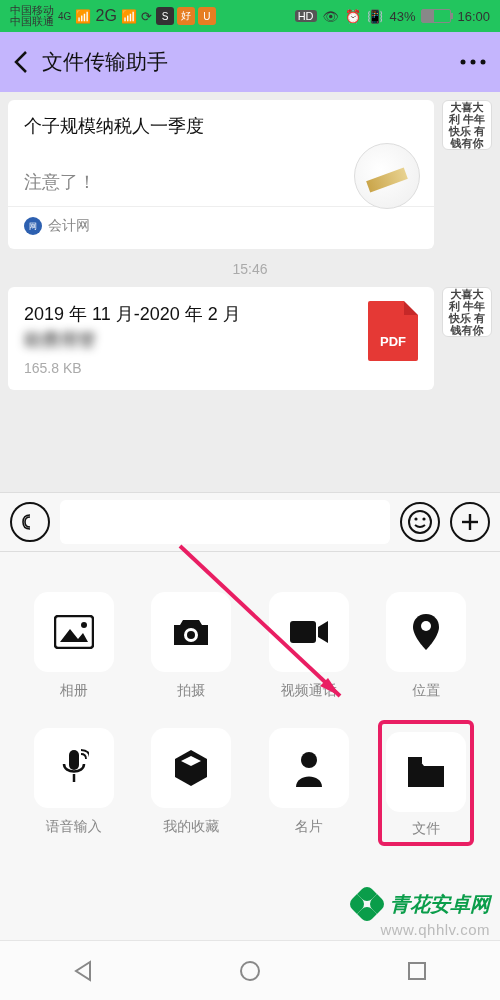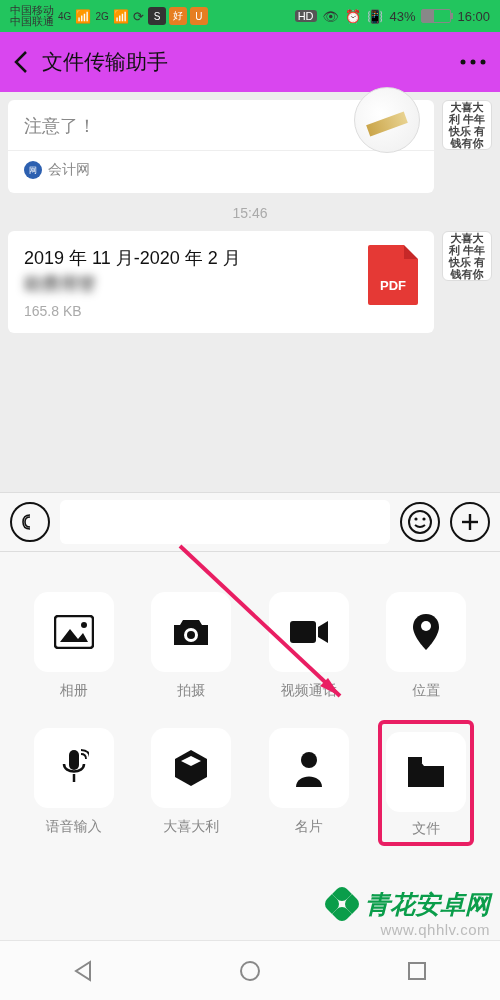--- a/index.html
+++ b/index.html
@@ -10,21 +10,21 @@
   .status-left .carriers { display: flex; flex-direction: column; line-height: 1; font-size: 11px; }
   .status-right { display: flex; align-items: center; gap: 6px; }
   .status-icons { display: flex; gap: 3px; }
   .app-badge { width: 18px; height: 18px; border-radius: 3px; background: #333; color: #fff; display: flex; align-items: center; justify-content: center; font-size: 10px; }
   .app-badge.orange { background: #e67e22; }
   .hd-badge { background:#555; color:#fff; border-radius:3px; padding:0 3px; font-size:11px; }
   .battery { width: 30px; height: 14px; border: 1px solid #888; border-radius: 2px; position: relative; }
   .battery::after { content:""; position:absolute; right:-3px; top:3px; width:2px; height:6px; background:#888; }
   .battery-level { height:100%; background:#888; width:43%; }
 
-  .header { height: 60px; display: flex; align-items: center; padding: 0 12px; justify-content: space-between; background: #d946ef; }
+  .header { height: 60px; display: flex; align-items: center; padding: 0 12px; justify-content: space-between; background: #c4b5fd; }
   .header-left { display: flex; align-items: center; gap: 10px; }
   .header-title { font-size: 21px; font-weight: 500; color: #111; }
   .back-chevron svg, .more-dots svg { display: block; }
 
   .chat-area { padding: 8px 8px; }
   .msg-row { display: flex; gap: 8px; margin-bottom: 12px; align-items: flex-start; }
   .avatar { width: 50px; height: 50px; border-radius: 6px; background: #fff; flex-shrink: 0; display:flex; align-items:center; justify-content:center; font-size:11px; color:#444; border:1px solid #ddd; line-height:1.1; text-align:center; padding:3px;font-weight:bold; }
   .bubble { background: #fff; border-radius: 6px; padding: 14px 16px; flex: 1; position: relative; }
   .bubble-title { font-size: 18px; color: #111; line-height: 1.4; margin-bottom: 6px; }
   .bubble-sub { font-size: 18px; color: #888; }
@@ -59,37 +59,37 @@
   .highlight-box .grid-tile { margin: 4px auto 8px; }
 
   .arrow { position:absolute; top:536px; left:170px; width:200px; height:200px; pointer-events:none; }
   .arrow line { stroke:#e91e63; stroke-width:4; }
   .arrow polygon { fill:#e91e63; }
 
   .nav-bar { position:absolute; bottom:0; left:0; right:0; height:60px; background:#fbfbfb; display:flex; align-items:center; justify-content:space-around; border-top:1px solid #e5e5e5; }
   .nav-btn svg { display:block; }
 
   .watermark { position:absolute; right:10px; bottom:62px; text-align:right; pointer-events:none; }
-  .wm-top { display:flex; align-items:center; justify-content:flex-end; gap:6px; color:#0a9d4a; font-size:25px; font-weight:600; font-style:italic; }
+  .wm-top { display:flex; align-items:center; justify-content:flex-end; gap:6px; color:#0a9d4a; font-size:20px; font-weight:600; font-style:italic; }
   .wm-flower { width:34px; height:34px; position:relative; }
   .wm-flower span { position:absolute; width:14px; height:14px; background:#0a9d4a; border-radius:50% 0; }
   .wm-url { color:#bbb; font-size:15px; letter-spacing:0.5px; }
 </style>
 </head>
 <body>
 
 <div class="status-bar">
   <div class="status-left">
     <div class="carriers">
       <span>中国移动</span>
       <span>中国联通</span>
     </div>
     <span style="font-size:10px;">4G</span>
     <span>📶</span>
-    <span style="font-size:10px;">2G</span>
+    <span style="font-size:16px;">2G</span>
     <span>📶</span>
     <span>⟳</span>
     <div class="status-icons">
       <span class="app-badge">S</span>
       <span class="app-badge orange">好</span>
       <span class="app-badge orange">U</span>
     </div>
   </div>
   <div class="status-right">
     <span class="hd-badge">HD</span>
@@ -119,20 +119,24 @@
         <circle cx="15" cy="4" r="2.5" fill="#111"></circle>
         <circle cx="25" cy="4" r="2.5" fill="#111"></circle>
       </svg>
   </span>
 </div>
 
 <div class="chat-area">
 
   <div class="msg-row">
     <div class="bubble">
+      <div class="bubble-title">
+        <span>个子</span><span class="blur">ᅟᅟ</span><span>规模纳税人一季度</span><br>
+        <span class="blur">ᅟᅟᅟᅟ</span>
+      </div>
       <div class="bubble-sub">注意了！</div>
       <div class="round-img"></div>
       <div class="bubble-divider"></div>
       <div class="bubble-source">
         <span class="source-badge">网</span>
         <span>会计网</span>
       </div>
     </div>
     <div class="avatar">大喜大利
 牛年快乐
@@ -236,21 +240,21 @@
         </div>
       <div class="grid-label">语音输入</div>
     </div>
     <div class="grid-item">
       <div class="grid-tile">
           <svg width="36" height="40" viewBox="0 0 36 40">
             <polygon points="18,2 34,11 34,29 18,38 2,29 2,11" fill="#111"></polygon>
             <polygon points="18,8 28,13 18,18 8,13" fill="#fff"></polygon>
           </svg>
         </div>
-      <div class="grid-label">大喜大利</div>
+      <div class="grid-label">我的收藏</div>
     </div>
     <div class="grid-item">
       <div class="grid-tile">
           <svg width="30" height="38" viewBox="0 0 30 38">
             <circle cx="15" cy="11" r="8" fill="#111"></circle>
             <path d="M2 38 C2 24 28 24 28 38 Z" fill="#111"></path>
           </svg>
         </div>
       <div class="grid-label">名片</div>
     </div>

